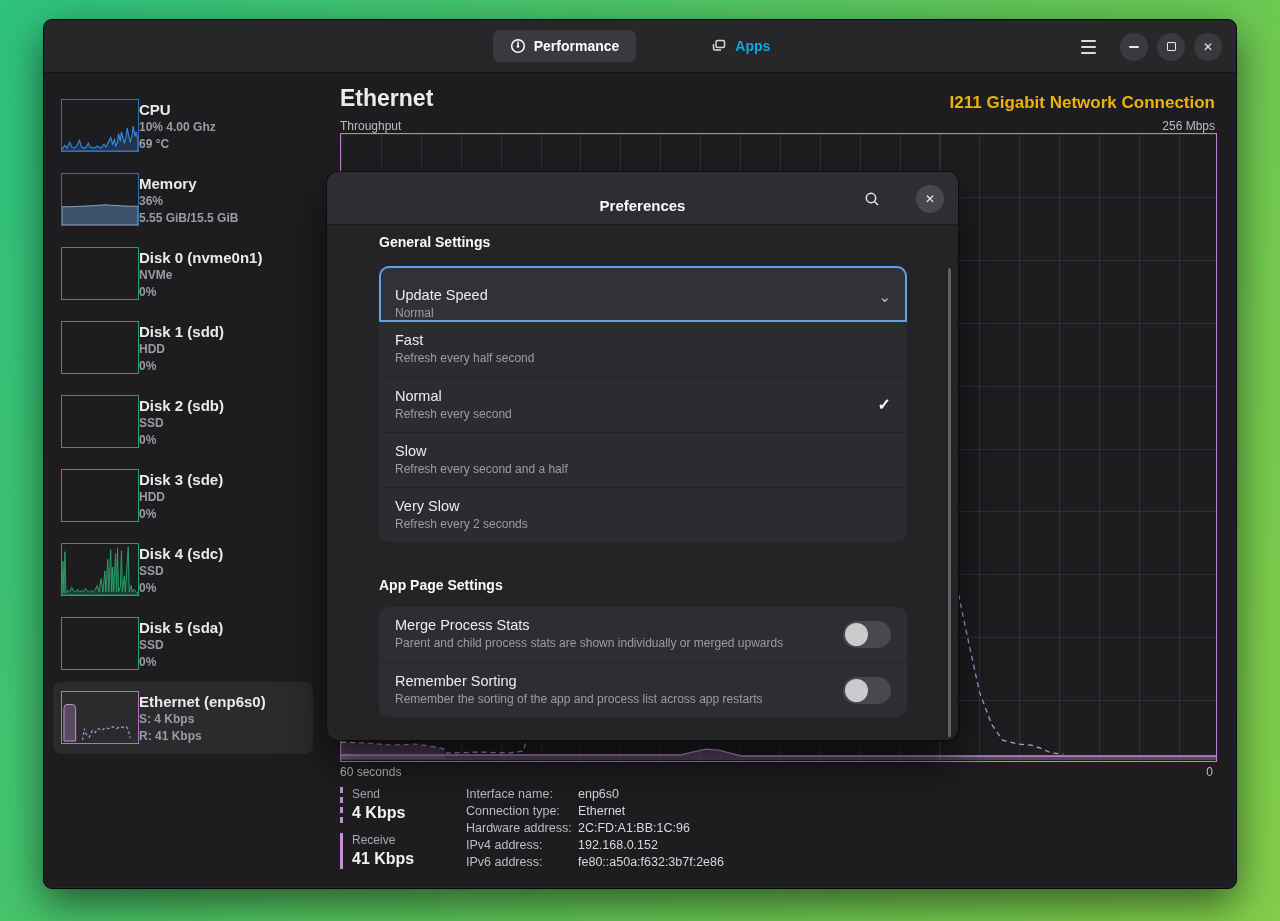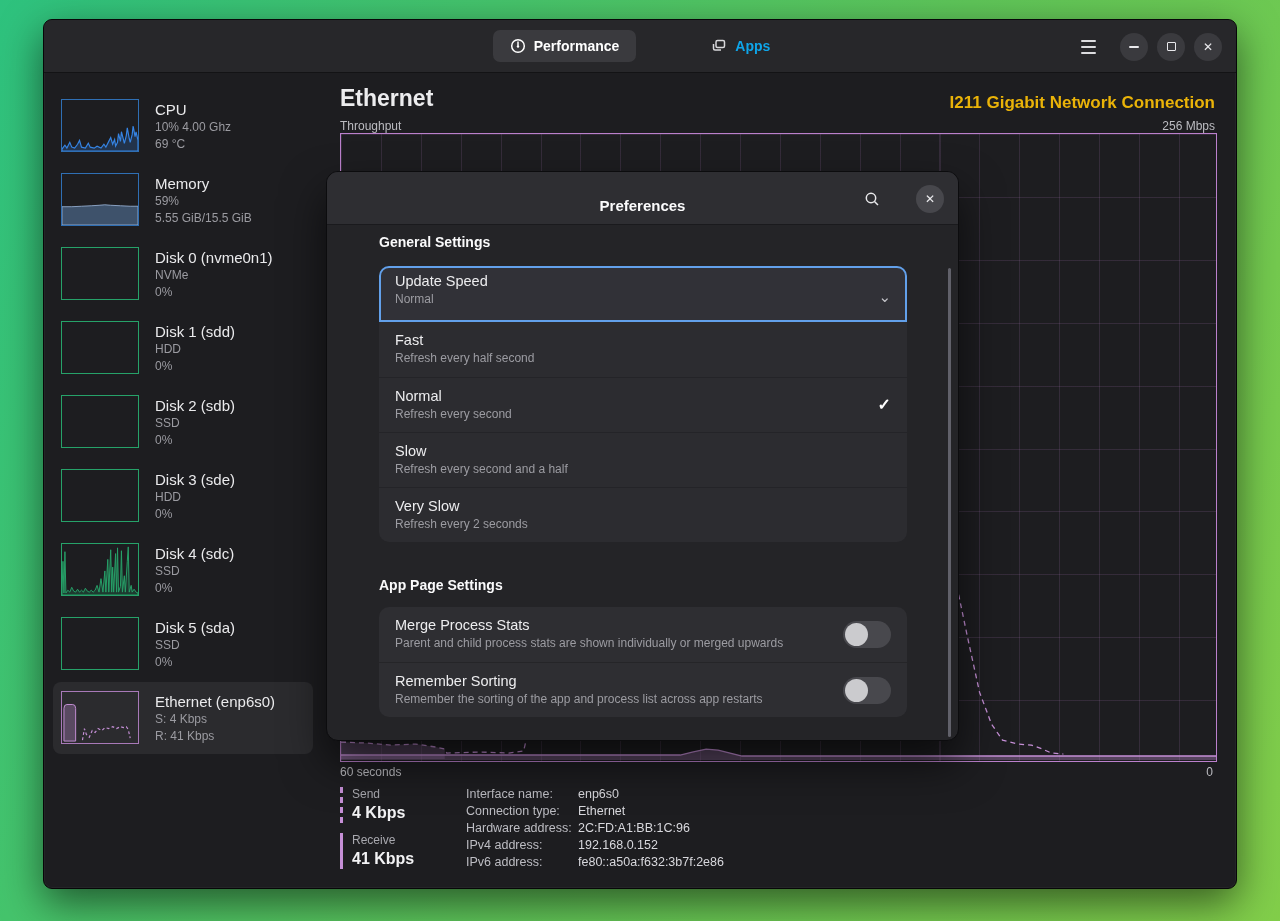--- a/index.html
+++ b/index.html
@@ -28,21 +28,21 @@
   .win-controls { position:absolute; right:14px; top:0; height:53px; display:flex; align-items:center; gap:9px; }
   .menu-btn { width:30px; height:30px; display:flex; flex-direction:column; justify-content:center; gap:4px; align-items:center; margin-right:8px; cursor:pointer; }
   .menu-btn i { display:block; width:15px; height:2px; background:#dcdcdf; border-radius:1px; }
   .circle-btn { width:28px; height:28px; border-radius:50%; background:#3a3a3e; color:#e9e9ec;
       display:flex; align-items:center; justify-content:center; font-size:12px; cursor:pointer; }
   .glyph-min { width:10px; height:2px; background:#e9e9ec; border-radius:1px; }
   .glyph-max { width:9px; height:9px; border:1.6px solid #e9e9ec; border-radius:1px; }
   
   .sidebar { position:absolute; left:0; top:53px; bottom:0; width:296px; padding-top:17px; }
   .side-item { margin-left:9px; width:260px; border-radius:8px; padding:9px 0 9px 8px;
-      display:flex; gap:16px; margin-bottom:2px; cursor:pointer; }
+      display:flex; gap:0; margin-bottom:2px; cursor:pointer;font-weight:bold; }
   .side-item.selected { background:#2b2b2e; }
   .mini-graph { width:78px; height:53px; flex:0 0 78px; }
   .mini-graph svg { width:100%; height:100%; display:block; }
   .side-text { padding-top:1px; }
   .side-title { font-size:15px; color:#eaeaec; line-height:19px; }
   .side-line { font-size:12px; color:#9b9ba1; line-height:17px; }
   
   .main { position:absolute; left:296px; top:53px; right:21px; bottom:0; }
   .main-title { position:absolute; left:0; top:12px; font-size:23px; font-weight:bold; color:#ececee; }
   .main-device { position:absolute; right:0; top:20px; font-size:17px; font-weight:bold; color:#eab308; }
@@ -78,21 +78,21 @@
   .dialog-title { font-size:15px; font-weight:bold; color:#fbfbfc;margin-top:15px; }
   .dlg-search { position:absolute; right:72px; top:13px; width:28px; height:28px;
       display:flex; align-items:center; justify-content:center; cursor:pointer; }
   .dlg-close { position:absolute; right:14px; top:13px; width:28px; height:28px; border-radius:50%;
       background:#47474c; color:#ececef; display:flex; align-items:center; justify-content:center;
       font-size:12px; cursor:pointer; }
   .dlg-section-heading { position:absolute; left:52px; font-size:14px; font-weight:bold; color:#fafafb; }
   .update-row {
     position:absolute; left:52px; top:94px; width:528px; height:56px;
     background:#313137; border:2px solid #62a0ea; border-radius:10px 10px 0 0;
-    padding:3px 14px 0 14px; cursor:pointer;
+    padding:17px 14px 0 14px; cursor:pointer;
   }
   .row-title { font-size:14.5px; color:#ededef; line-height:20px; }
   .row-sub { font-size:12px; color:#9c9ca2; line-height:16px; }
   .chevron { position:absolute; right:14px; top:20px; color:#c6c6cb; font-size:15px; }
   .options-list { position:absolute; left:52px; top:150px; width:528px; background:#2c2c30;
       border-radius:0 0 10px 10px; overflow:hidden; }
   .option-row { height:55px; padding:8px 16px 0 16px; position:relative; cursor:pointer; }
   .option-row + .option-row { border-top:1px solid #242428; }
   .option-check { position:absolute; right:16px; top:17px; color:#ffffff; font-size:16px; font-weight:bold; }
   .switch-card { position:absolute; left:52px; top:435px; width:528px; background:#2e2e32;
@@ -162,21 +162,21 @@
     </div>
 
     <div class="side-item">
       <div class="mini-graph">
         <svg viewBox="0 0 78 53" preserveAspectRatio="none" style="border:1px solid #2f6fb4">
           <path d="M0,34 L10,34 20,33.5 30,33 38,32.5 44,32 50,32.5 60,33 70,33.5 78,33.5 78,53 0,53 Z" fill="rgba(90,125,170,0.55)" stroke="rgba(150,175,210,0.9)" stroke-width="1"></path>
         </svg>
       </div>
       <div class="side-text">
         <div class="side-title">Memory</div>
-        <div class="side-line">59%</div>
+        <div class="side-line">36%</div>
         <div class="side-line">5.55 GiB/15.5 GiB</div>
       </div>
     </div>
 
     <div class="side-item">
       <div class="mini-graph">
         <svg viewBox="0 0 78 53" preserveAspectRatio="none" style="border:1px solid #26a269"></svg>
       </div>
       <div class="side-text">
         <div class="side-title">Disk 0 (nvme0n1)</div>

